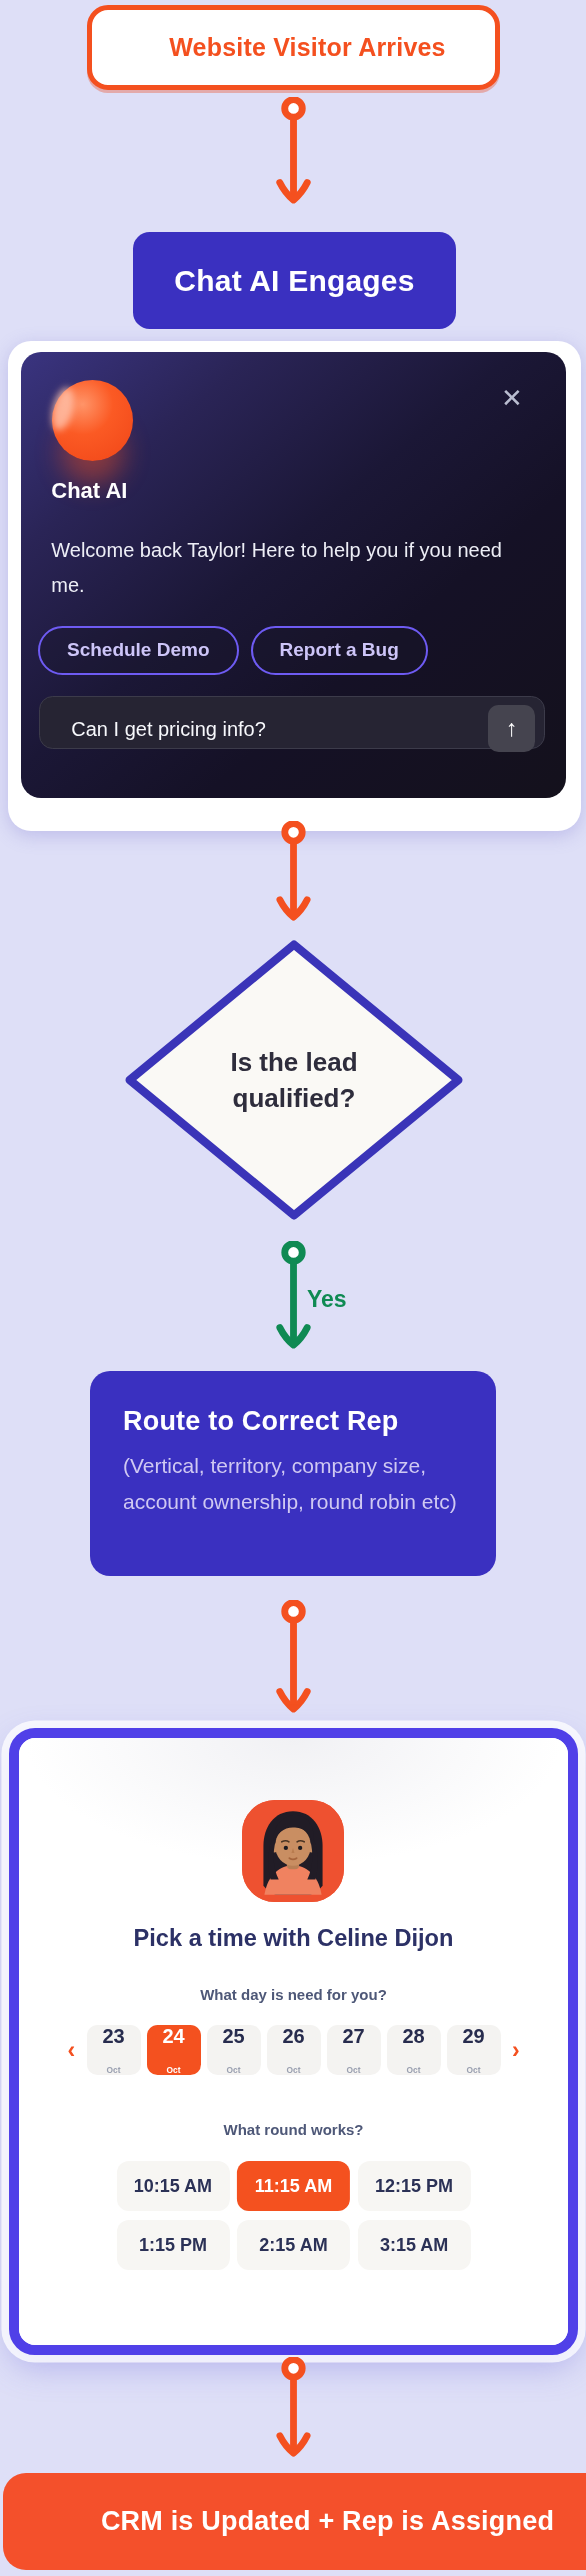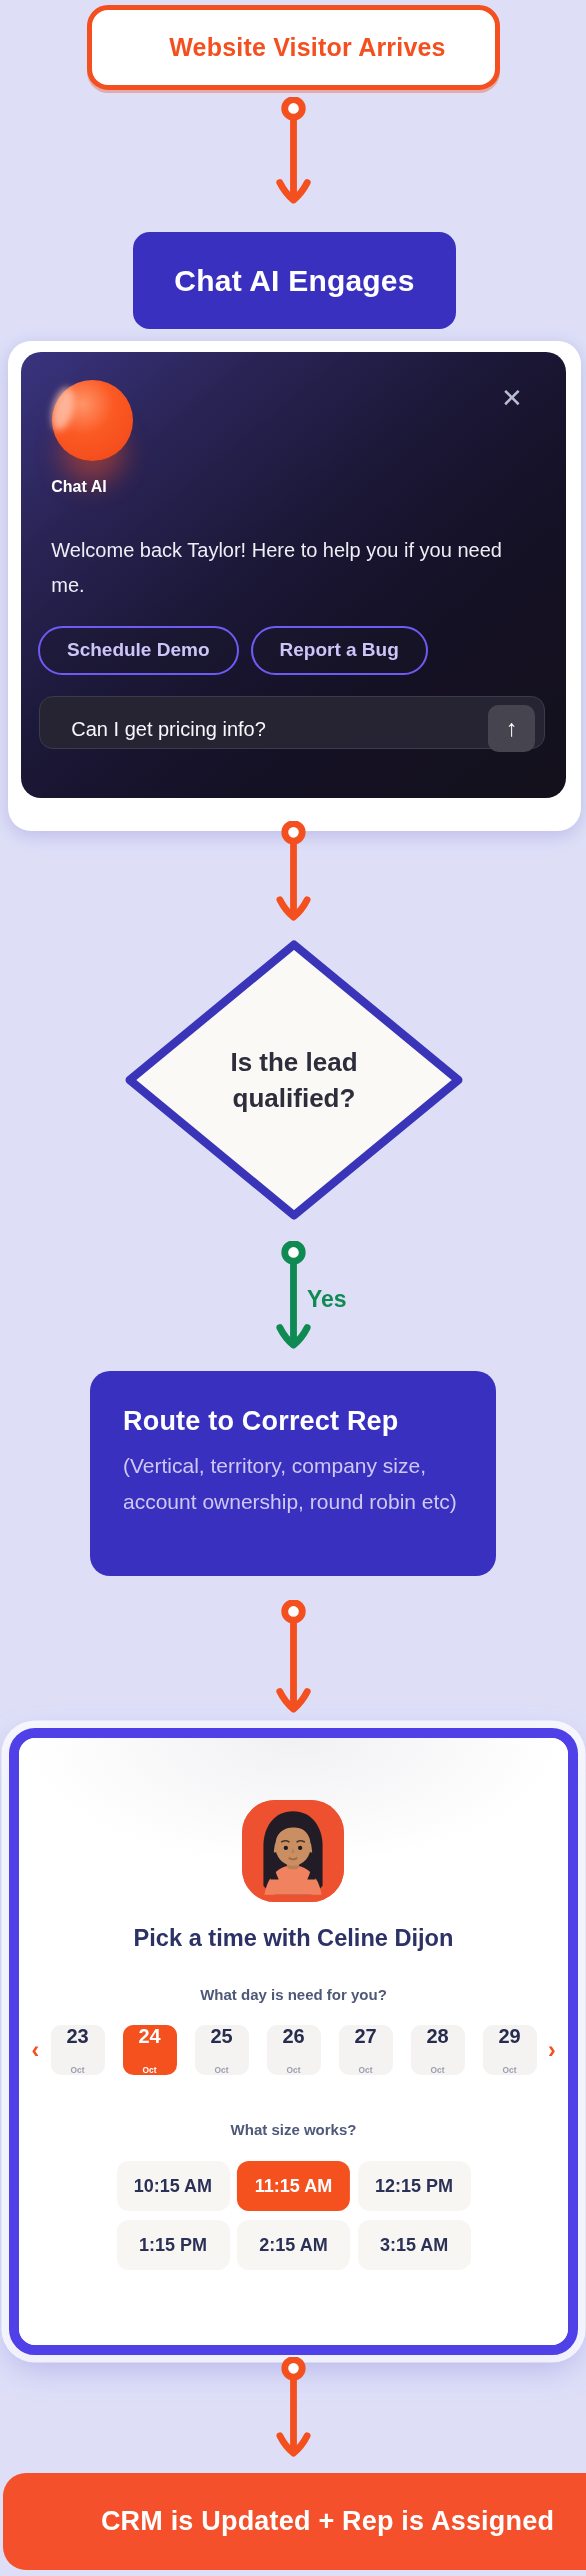--- a/index.html
+++ b/index.html
@@ -77,21 +77,21 @@
     box-shadow:0 32px 26px -9px rgba(244,80,30,.45);
   }
   .chat-avatar::before{
     content:"";position:absolute;left:0.8px;top:7.6px;width:20px;height:44px;border-radius:50%;
     background:rgba(255,196,174,.8);filter:blur(3.8px);transform:rotate(14deg);
   }
   .chat-close{
     position:absolute;right:41px;top:33px;width:27px;height:27px;
     color:#b9bdd0;font-size:26px;line-height:27px;text-align:center;font-weight:400;cursor:default;
   }
-  .chat-title{position:absolute;left:30px;top:126px;color:#ffffff;font-size:16px;font-weight:700;}
+  .chat-title{position:absolute;left:30px;top:126px;color:#ffffff;font-size:22px;font-weight:700;}
   .chat-message{position:absolute;left:30px;top:181px;width:471px;color:#edeef6;font-size:20px;line-height:35px;font-weight:400;}
   .chat-pills{position:absolute;left:16.7px;top:274px;display:flex;gap:12px;}
   .chat-pill{
     box-sizing:border-box;height:49px;padding:0 27px;border:2.3px solid #6e5bf3;border-radius:25px;
     display:flex;align-items:center;justify-content:center;background:rgba(26,22,44,.35);
   }
   .chat-pill span{color:#cdc5f8;font-size:19px;font-weight:600;}
   .chat-inputbar{
     position:absolute;left:18px;top:344px;width:506px;height:53px;box-sizing:border-box;
     background:#262433;border:1.5px solid #3c3b4a;border-radius:13.7px;
@@ -115,21 +115,21 @@
   .sched-inner{position:absolute;left:0;top:0;right:0;bottom:0;border-radius:16.7px;overflow:hidden;
     background:radial-gradient(ellipse 70% 30% at 50% 0%,#f1f1f4 0%,#ffffff 70%);}
   .sched-avatar{
     position:absolute;left:223px;top:62px;width:102px;height:102px;border-radius:33px;overflow:hidden;
     background:#ee5130;
   }
   .sched-title{position:absolute;left:0;top:187px;width:100%;text-align:center;color:#2c3166;font-size:23.6px;font-weight:800;}
   .sched-day-q{position:absolute;left:0;top:248px;width:100%;text-align:center;color:#4e5878;font-size:15px;font-weight:700;}
   .date-row{position:absolute;left:0;top:287px;width:100%;display:flex;align-items:center;justify-content:center;}
   .date-chevron{color:#f4501f;font-size:23px;font-weight:800;line-height:23px;margin:0 11.4px;}
-  .date-cards{display:flex;gap:18px;justify-content:flex-end;}
+  .date-cards{display:flex;gap:6px;justify-content:flex-end;}
   .day-card{
     width:54px;height:50px;border-radius:10.6px;background:#f4f3f1;
     display:flex;flex-direction:column;align-items:center;justify-content:center;
   }
   .day-card .day-num{color:#272c4e;font-size:20px;font-weight:800;line-height:21px;}
   .day-card .day-month{color:#9aa0b0;font-size:8.4px;font-weight:600;margin-top:18px;}
   .day-card.selected{background:#f4511f;}
   .day-card.selected .day-num,.day-card.selected .day-month{color:#ffffff;}
   .sched-time-q{position:absolute;left:0;top:383px;width:100%;text-align:center;color:#4e5878;font-size:15px;font-weight:700;}
   .time-grid{
@@ -267,21 +267,21 @@
             <div class="day-num">28</div>
             <div class="day-month">Oct</div>
           </div>
           <div class="day-card">
             <div class="day-num">29</div>
             <div class="day-month">Oct</div>
           </div>
         </div>
       <div class="date-chevron">›</div>
     </div>
-    <div class="sched-time-q">What size works?</div>
+    <div class="sched-time-q">What round works?</div>
     <div class="time-grid" id="time-grid">
         <div class="time-btn">10:15 AM</div>
         <div class="time-btn selected">11:15 AM</div>
         <div class="time-btn">12:15 PM</div>
         <div class="time-btn">1:15 PM</div>
         <div class="time-btn">2:15 AM</div>
         <div class="time-btn">3:15 AM</div>
       </div>
   </div>
 </div>

